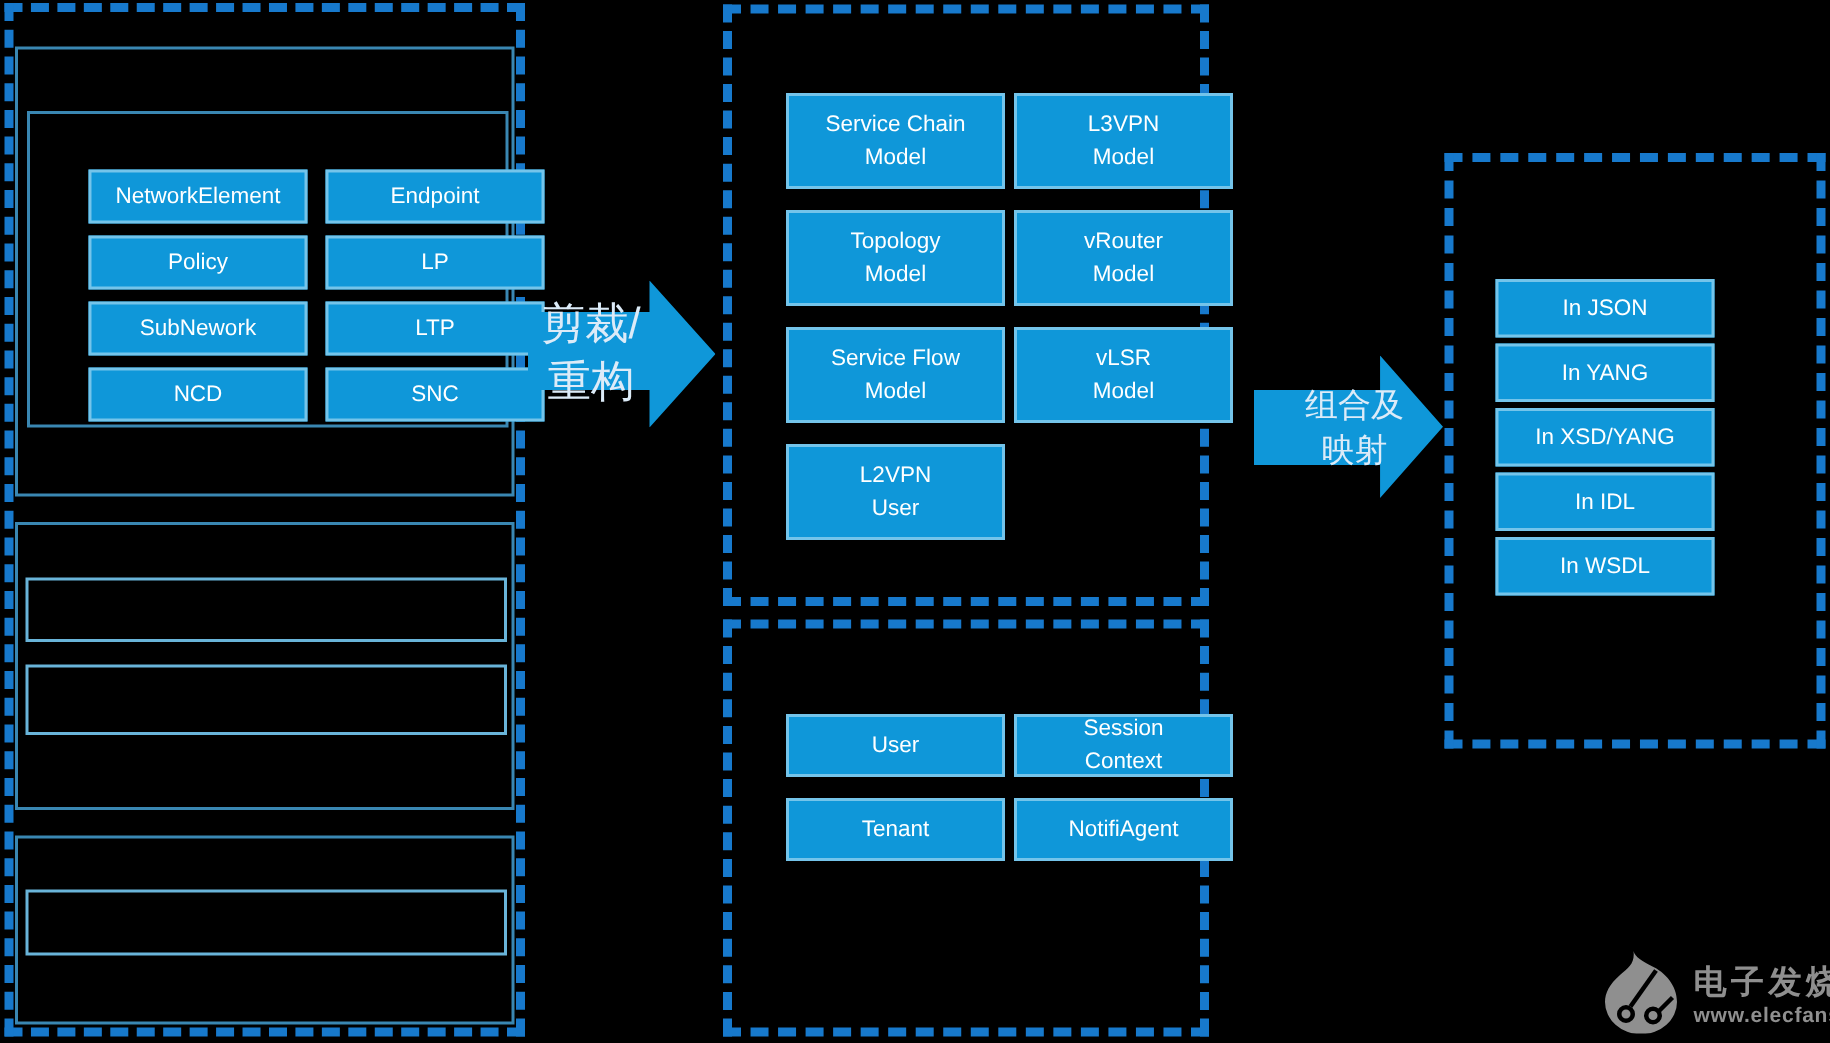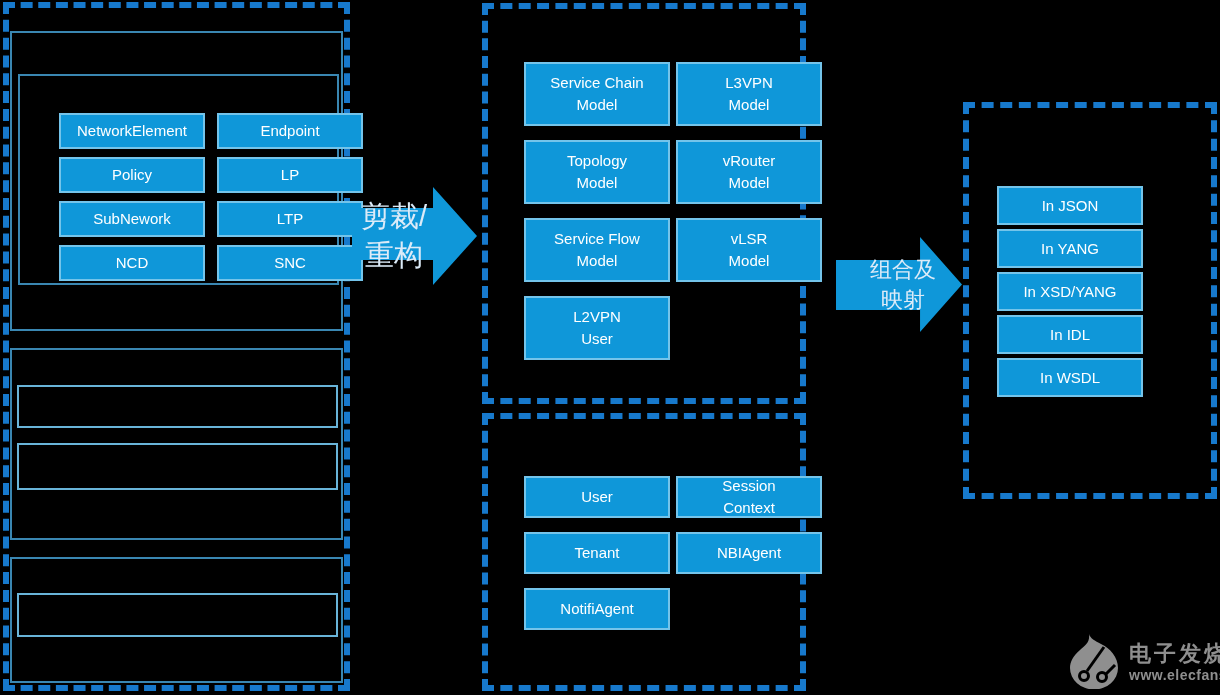--- a/index.html
+++ b/index.html
@@ -162,21 +162,20 @@
 User</div>
   </div>
 
   <div class="abs dashed" style="left:482px; top:413px; width:324px; height:278px;"></div>
 
   <div class="abs grid2" id="mid-bottom-grid" style="left:492px; top:476px; width:298px;">
     <div class="btn">User</div>
     <div class="btn">Session
 Context</div>
     <div class="btn">Tenant</div>
-    <div class="btn">NBIAgent</div>
     <div class="btn">NotifiAgent</div>
   </div>
 
   <div class="abs arrow" id="arrow2" style="left:836px; top:237px; width:126px; height:95px;"></div>
   <div class="abs arrow-label" id="arrow2-label" style="left:838px; top:241px; width:82px; height:88px;">组合及
 映射</div>
 
   <div class="abs dashed" style="left:963px; top:102px; width:254px; height:397px;"></div>
 
   <div class="abs" id="right-stack" style="left:997px; top:186px; width:146px;">

